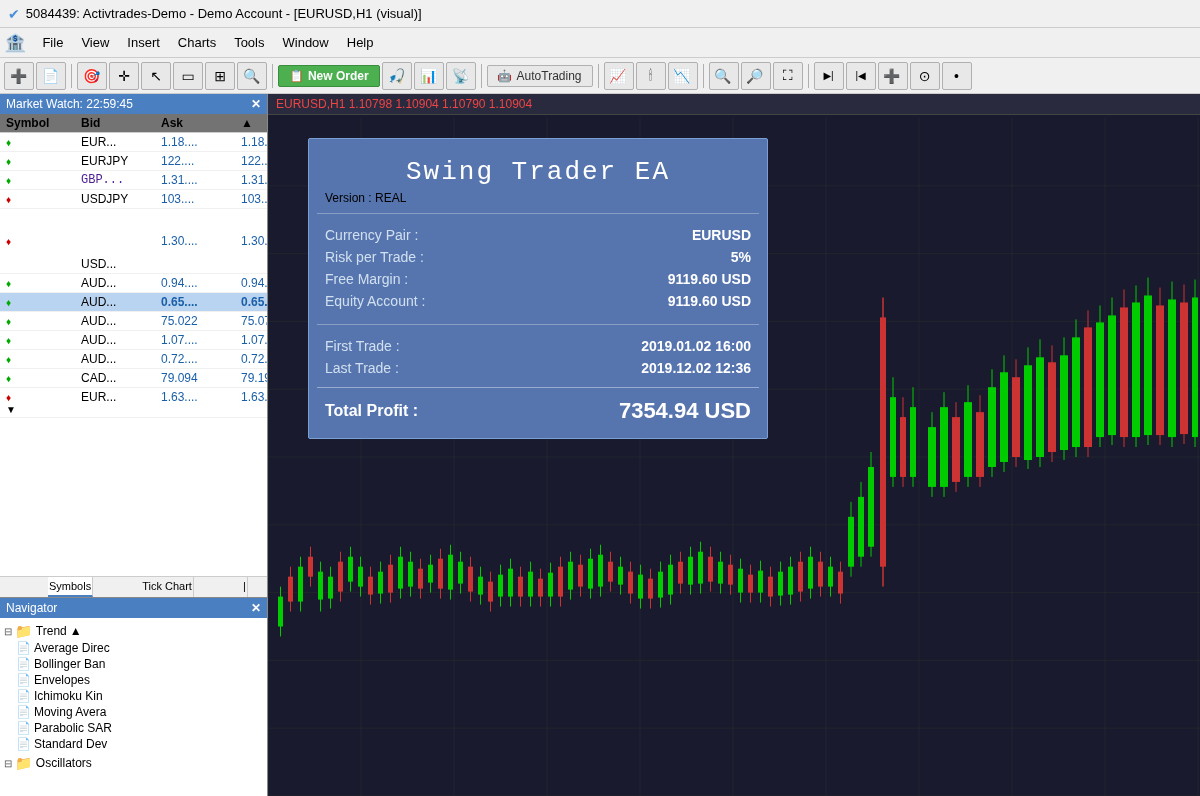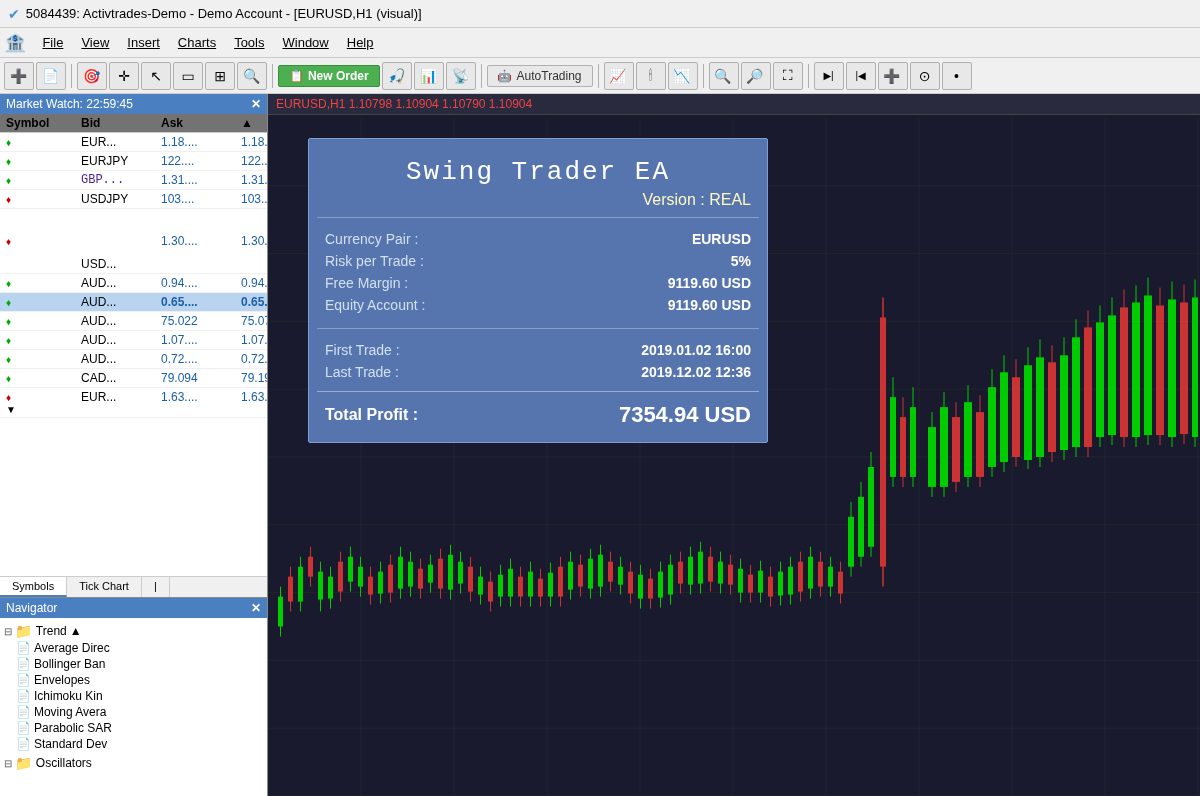--- a/index.html
+++ b/index.html
@@ -27,21 +27,20 @@
       padding: 0 4px;
       border-bottom: 1px solid #ccc;
       font-size: 13px;
       color: #000;
       gap: 2px;
     }
     .menu-item {
       padding: 2px 8px;
       cursor: pointer;
       border-radius: 2px;
-      text-decoration: underline;
     }
 
     
     #toolbar {
       background: #f0f0f0;
       height: 36px;
       display: flex;
       align-items: center;
       padding: 0 4px;
       border-bottom: 1px solid #ccc;
@@ -136,24 +135,25 @@
     .mw-row.highlighted { background: #b8d4f0; }
     .arrow-up { color: #00aa00; font-size: 10px; }
     .arrow-down { color: #cc0000; font-size: 10px; }
     .bid-ask { color: #1a5fa8; }
     .mw-tabs {
       display: flex;
       border-top: 1px solid #ccc;
       background: #f0f0f0;
     }
     .mw-tab {
-      padding: 3px 12px;
+      padding: 3px 1px;
       font-size: 11px;
       cursor: pointer;
       border-right: 1px solid #ccc;
+      margin-left: 48px;
     }
     .mw-tab.active { background: #fff; border-bottom: 2px solid #4a7fc1; }
 
     
     #navigator {
       height: 198px;
       display: flex;
       flex-direction: column;
     }
     #navigator-header {
@@ -221,24 +221,23 @@
     }
     #ea-title {
       text-align: center;
       padding: 18px 16px 4px;
       font-size: 26px;
       font-family: 'Courier New', monospace;
       font-weight: normal;
       letter-spacing: 2px;
     }
     #ea-version {
-      text-align: right;
       padding: 0 16px 8px;
-      font-size: 16px;
-      color: #fef9c3;
+      font-size: 12px;
+      color: #000000;
     }
     #ea-divider { height: 1px; background: rgba(255,255,255,0.3); margin: 0 8px; }
     #ea-info {
       padding: 10px 16px 12px;
     }
     .ea-row {
       display: flex;
       justify-content: space-between;
       padding: 3px 0;
       font-size: 14px;

